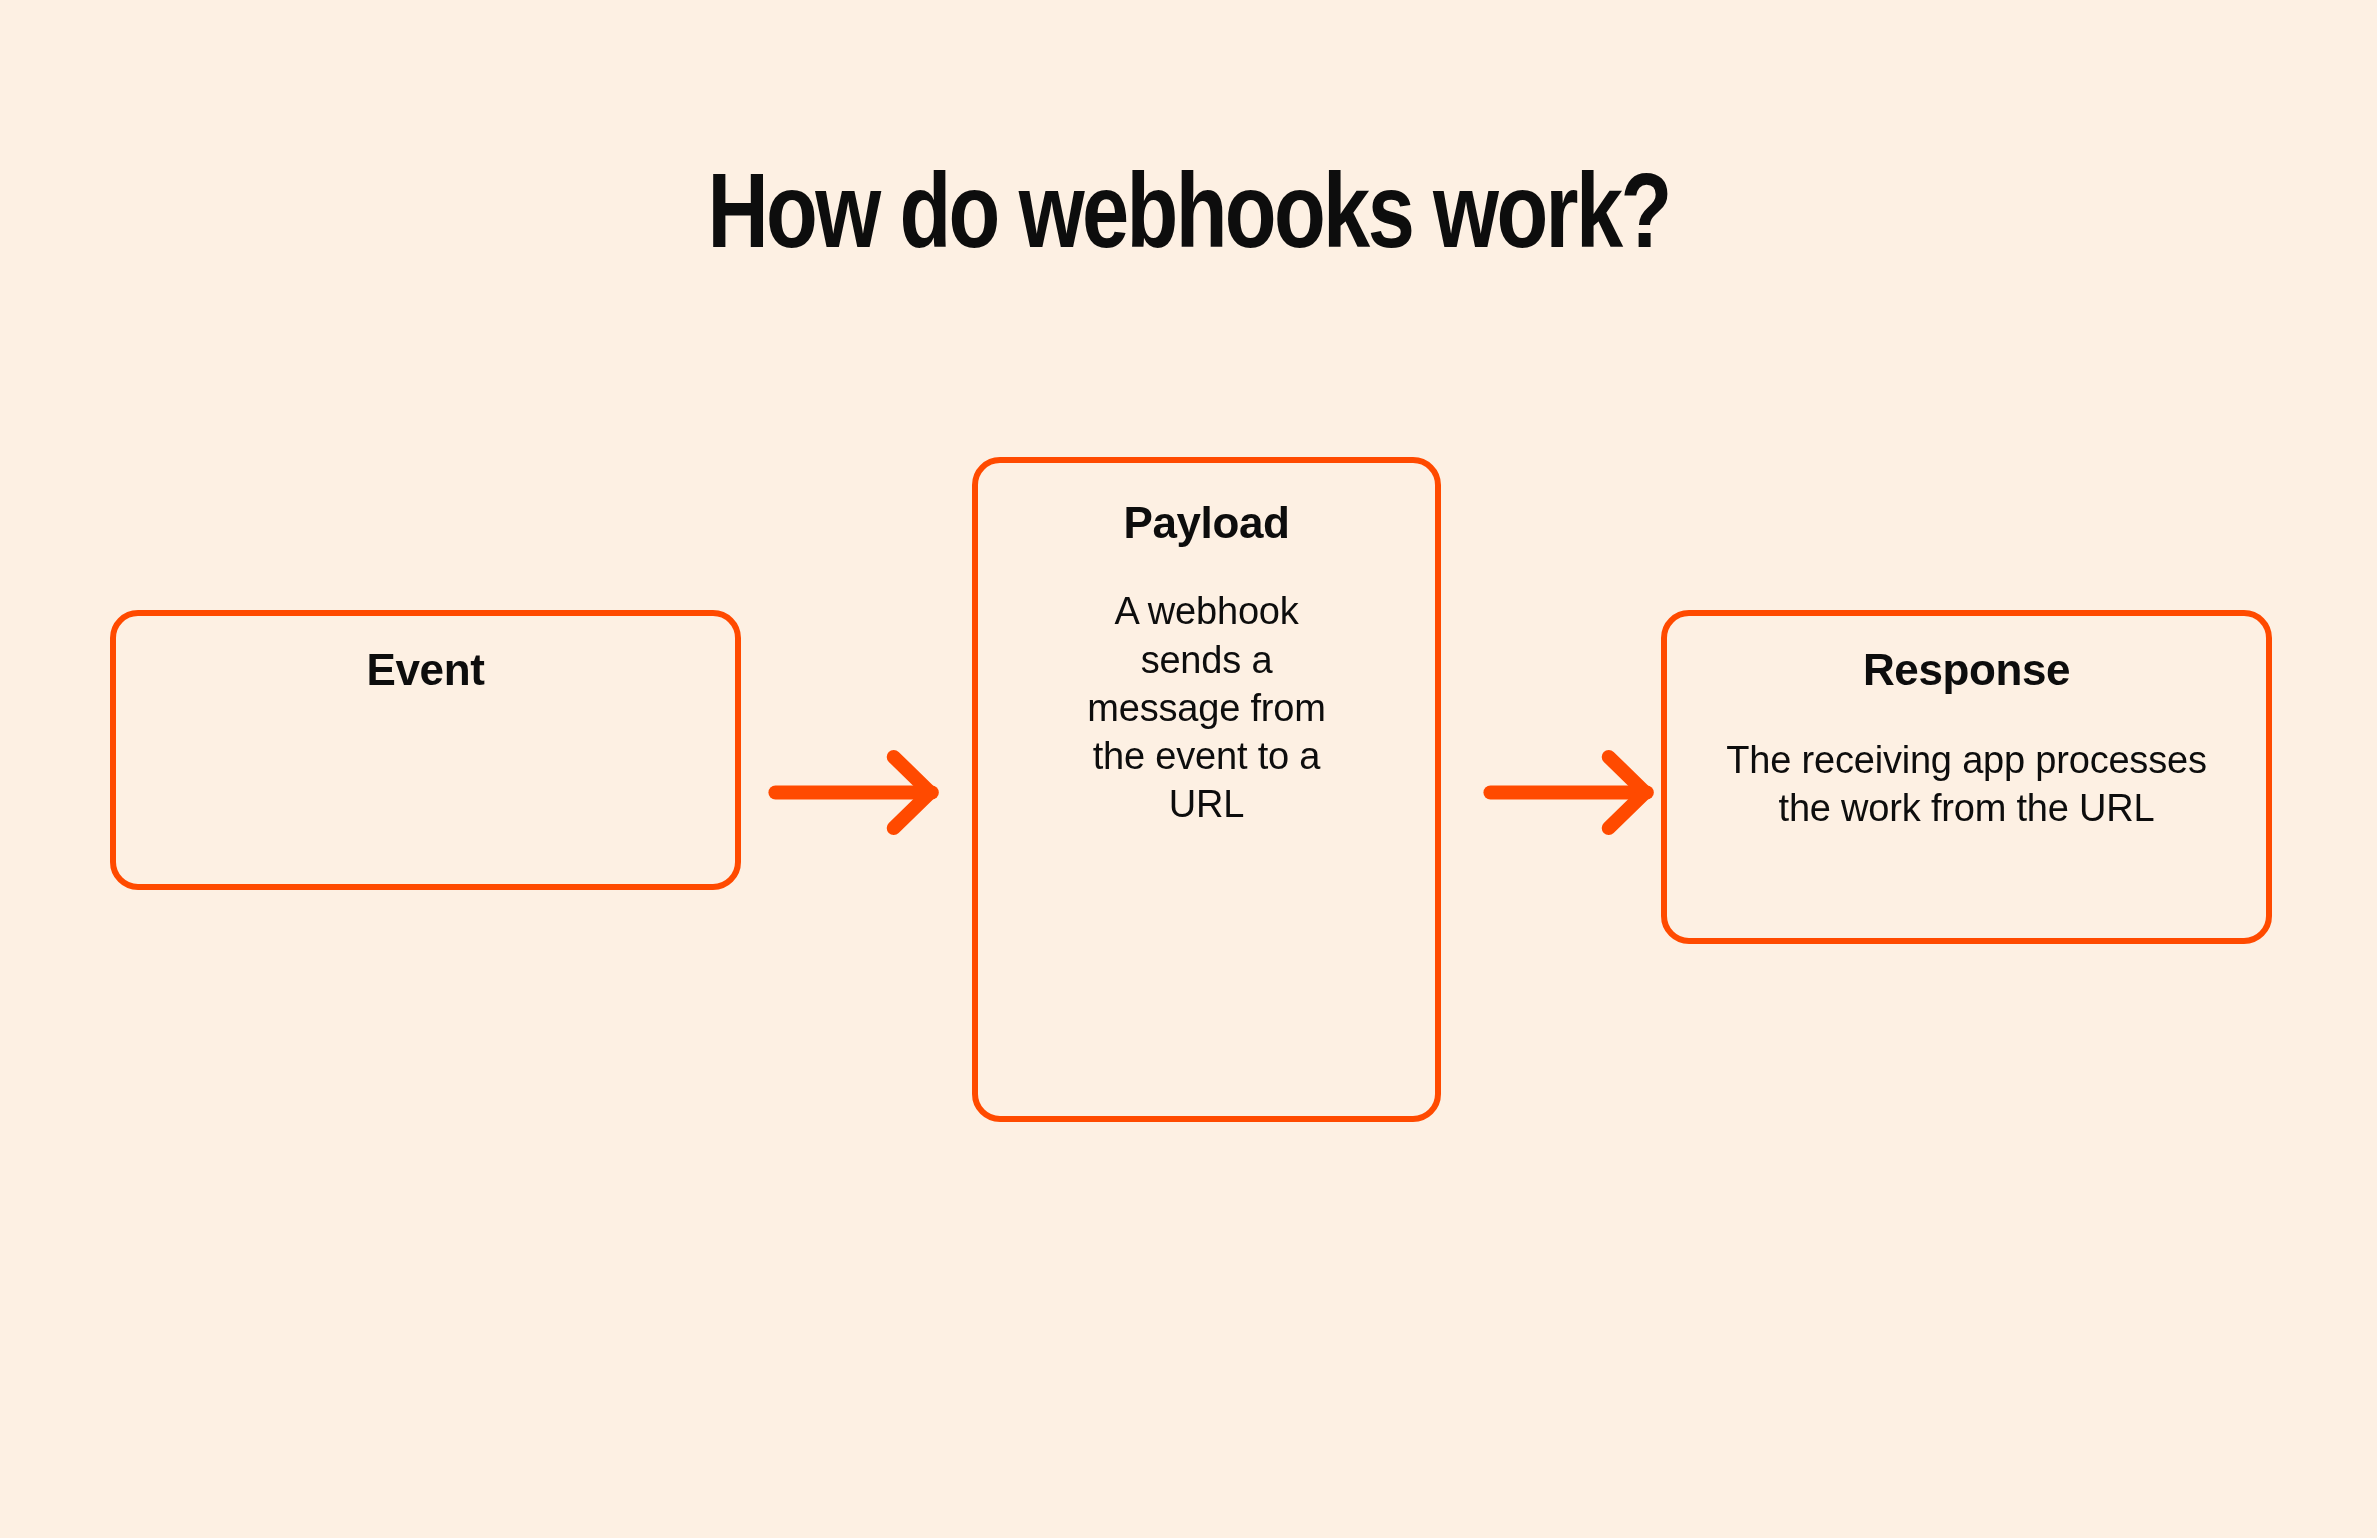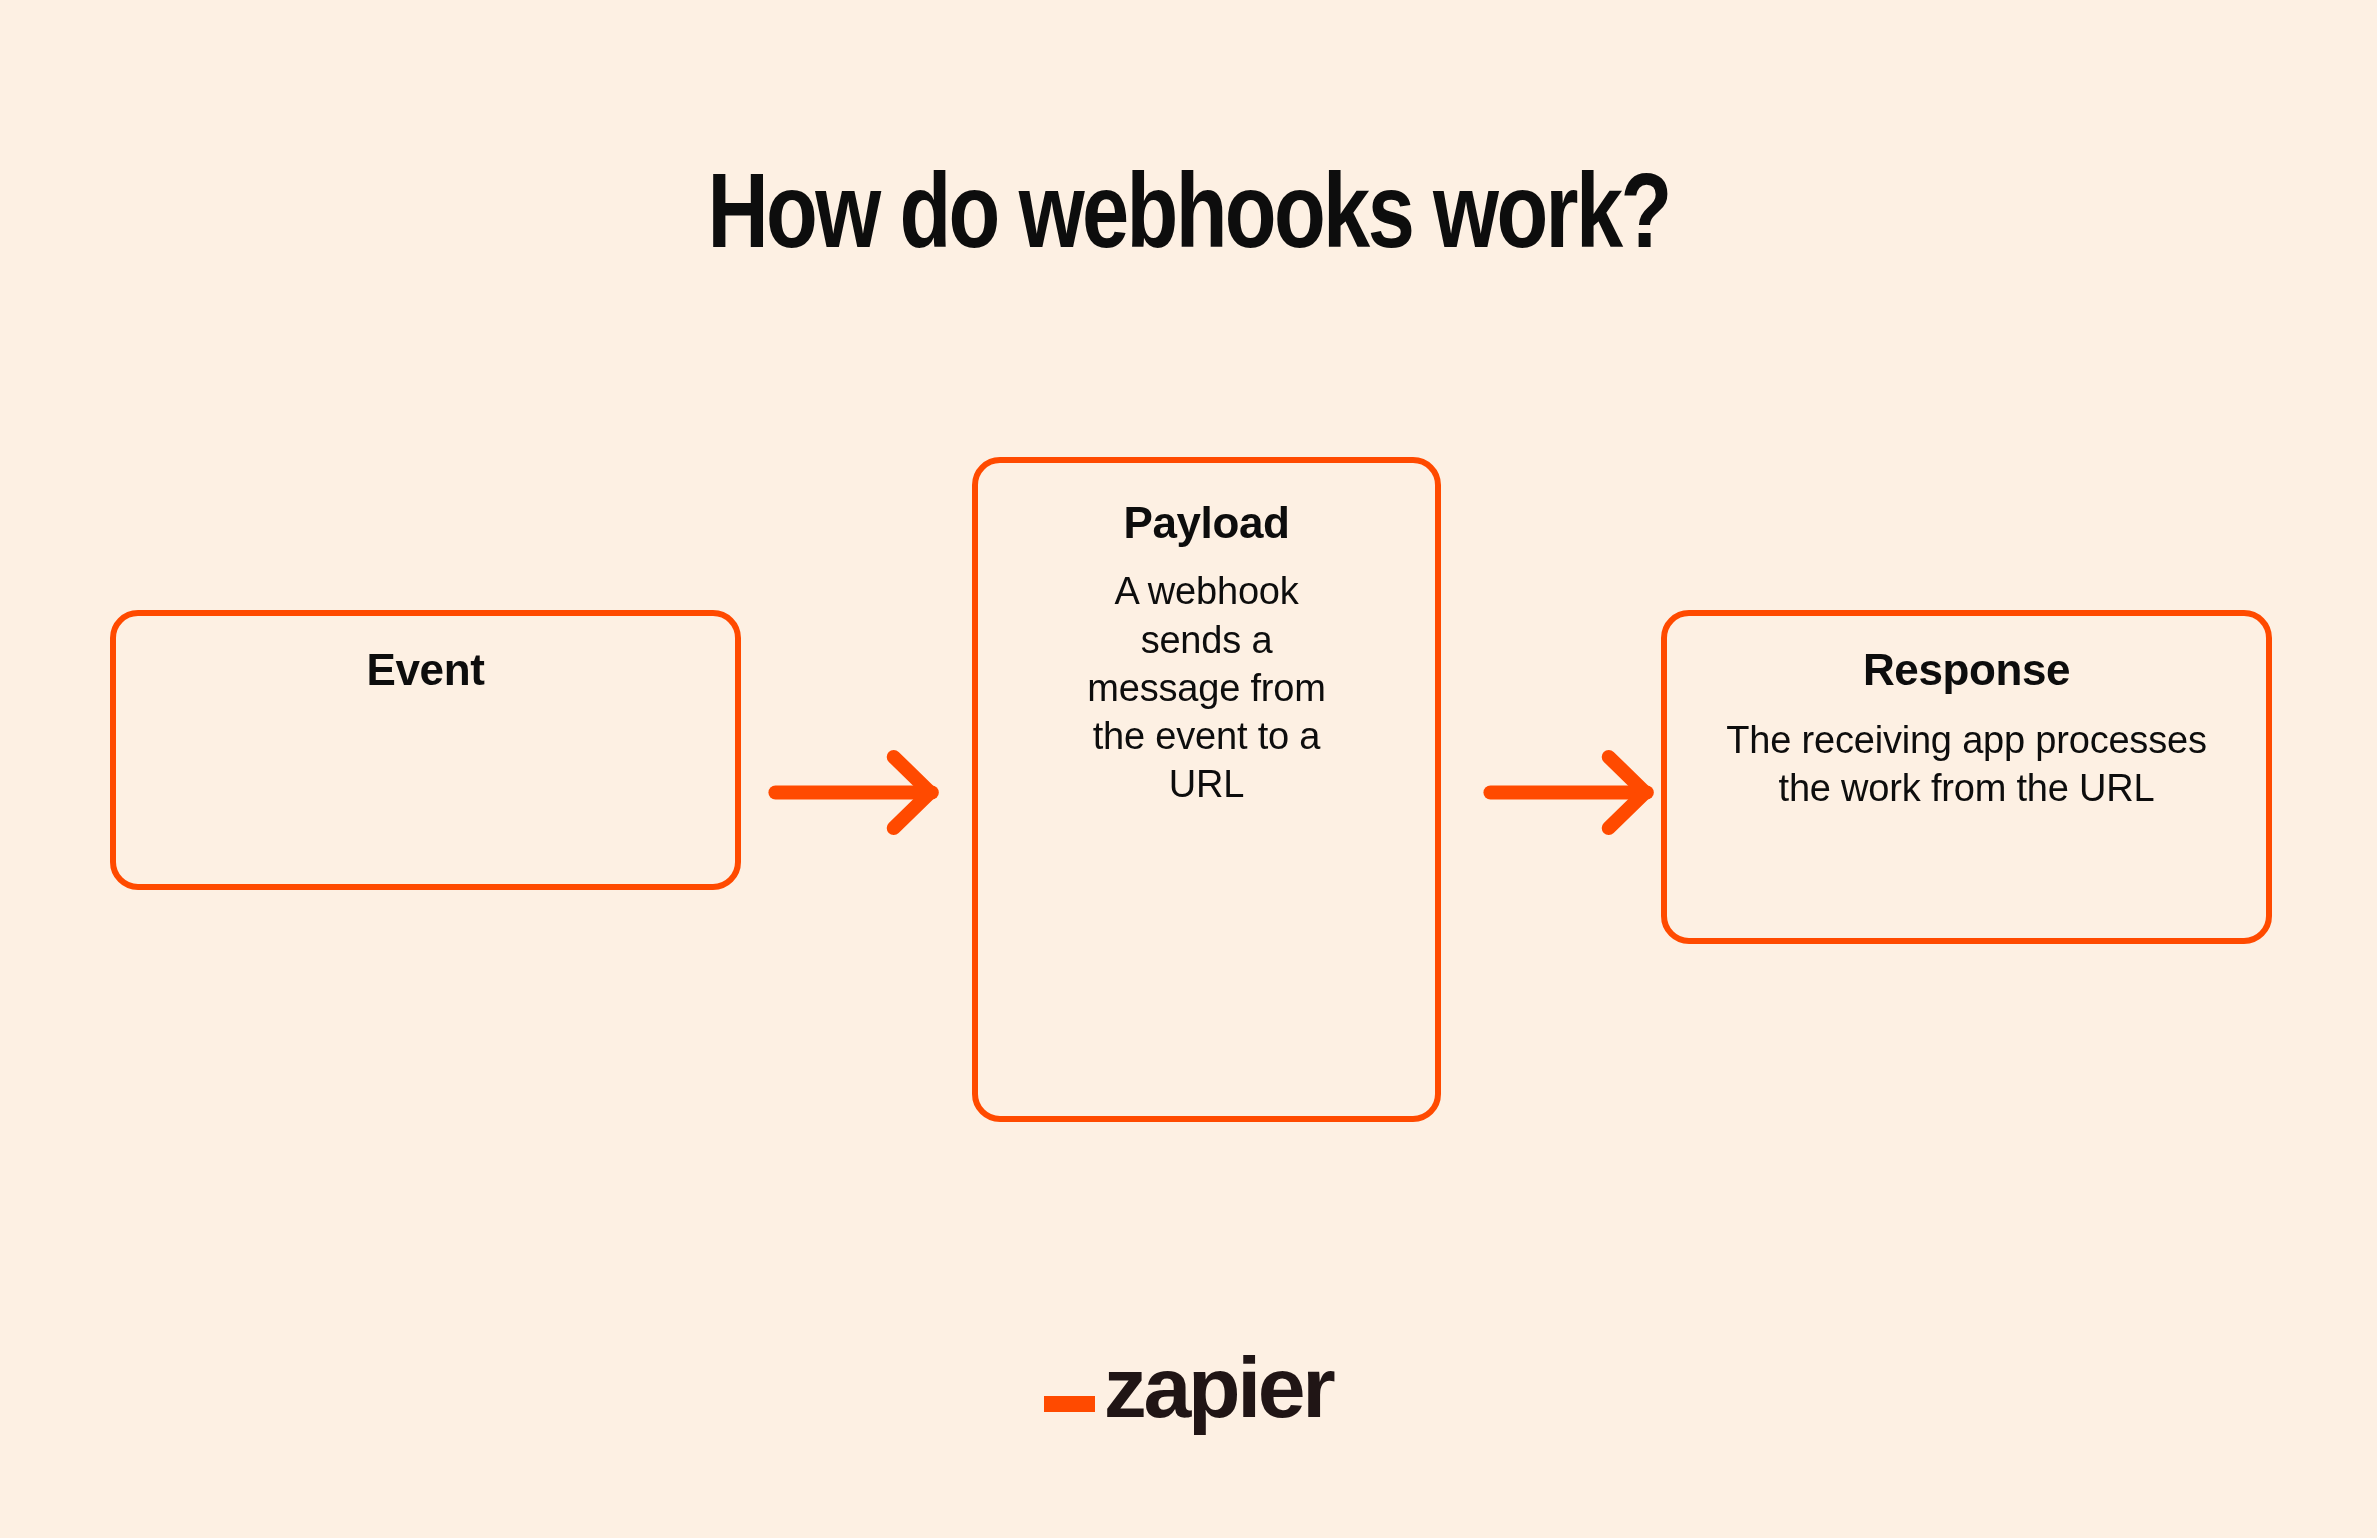--- a/index.html
+++ b/index.html
@@ -51,20 +51,21 @@
   .step-box {
     position: absolute;
     box-sizing: border-box;
     border: 6.6px solid #FF4A00;
     border-radius: 28px;
     background: #FDF0E3;
     display: flex;
     flex-direction: column;
     align-items: center;
     justify-content: flex-start;
+    gap: 20px;
   }
 
   .step-box.box-event {
     left: 110px;
     top: 153px;
     width: 631px;
     height: 280px;
     padding-top: 30px;
   }
 
@@ -193,19 +194,15 @@
       </svg>
     </div>
 
     <div class="step-box box-response">
       <div class="step-title">Response</div>
       <div class="step-desc">The receiving app processes the work from the URL</div>
     </div>
 
   </div>
 
-  <div class="logo">
-    <span class="logo-mark"></span>
-    <span class="logo-word">zapier</span>
-  </div>
 
 </div>
 
 
 </body></html>

